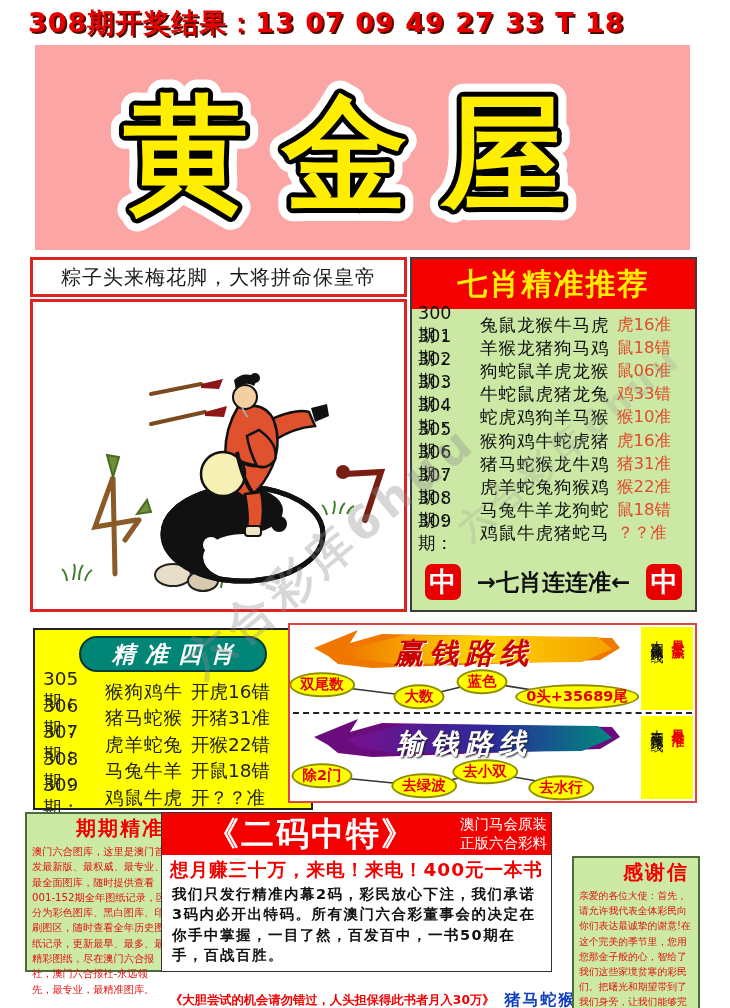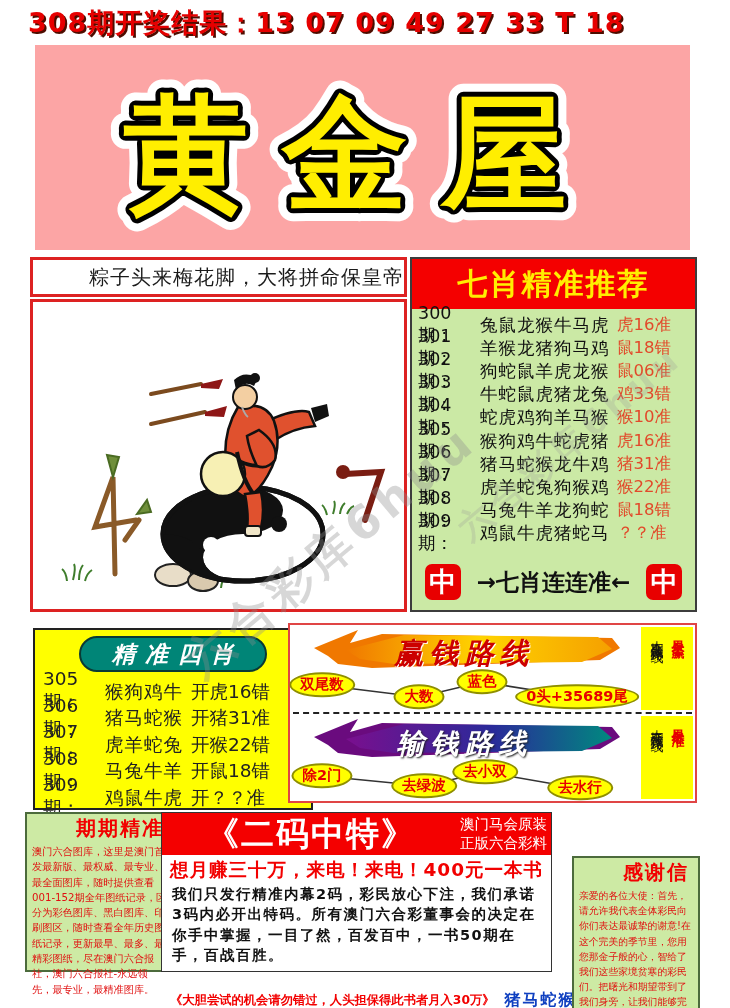--- a/index.html
+++ b/index.html
@@ -16,21 +16,21 @@
   }
   
   .masthead {
     position:absolute; left:35px; top:45px; width:655px; height:205px;
     background:#fca5a5;
   }
   
   .slogan-box {
     position:absolute; left:30px; top:257px; width:377px; height:40px;
     border:3px solid #dd2222; background:#fff;
-    display:flex; align-items:center; justify-content:flex-end;
+    display:flex; align-items:center; justify-content:center;
     font-size:20px; color:#1a1a1a; letter-spacing:1px;
   }
   .pic-box {
     position:absolute; left:30px; top:299px; width:377px; height:313px;
     border:3px solid #dd2222; background:#fff; overflow:hidden;
   }
   
   .qixiao-box {
     position:absolute; left:410px; top:257px; width:287px; height:355px;
     background:#cbe9a5; border:2px solid #3c3c3c;
@@ -355,21 +355,21 @@
           <polygon points="2,22 46,4 38,17 70,8 300,12 308,22 288,34 60,42 26,38 16,30" fill="#6a0b7e"></polygon>
           <polygon points="34,24 92,9 286,11 300,23 270,36 82,38 48,33" fill="url(#loseGrad)"></polygon>
         </svg>
         <div class="banner-text lose-banner-text">输钱路线</div>
         <svg class="lines-svg" width="349" height="87" viewBox="0 0 349 87">
           <polyline points="32,62 134,72 195,58 287,74" fill="none" stroke="#333" stroke-width="1.6"></polyline>
         </svg>
         <div class="route-node" style="left:32px; top:62px;">除2门</div>
         <div class="route-node" style="left:134px; top:72px;">去绿波</div>
         <div class="route-node" style="left:195px; top:58px;">去小双</div>
-        <div class="route-node" style="left:290px; top:74px;">去水行</div>
+        <div class="route-node" style="left:271px; top:74px;">去水行</div>
       </div>
       <div class="route-strip">
         <span class="v-label">本期亏钱路线</span>
         <span class="v-result">果然准！</span>
       </div>
     </div>
   </div>
 
   <div class="bot-left">
     <div class="bot-title">期期精准</div>

